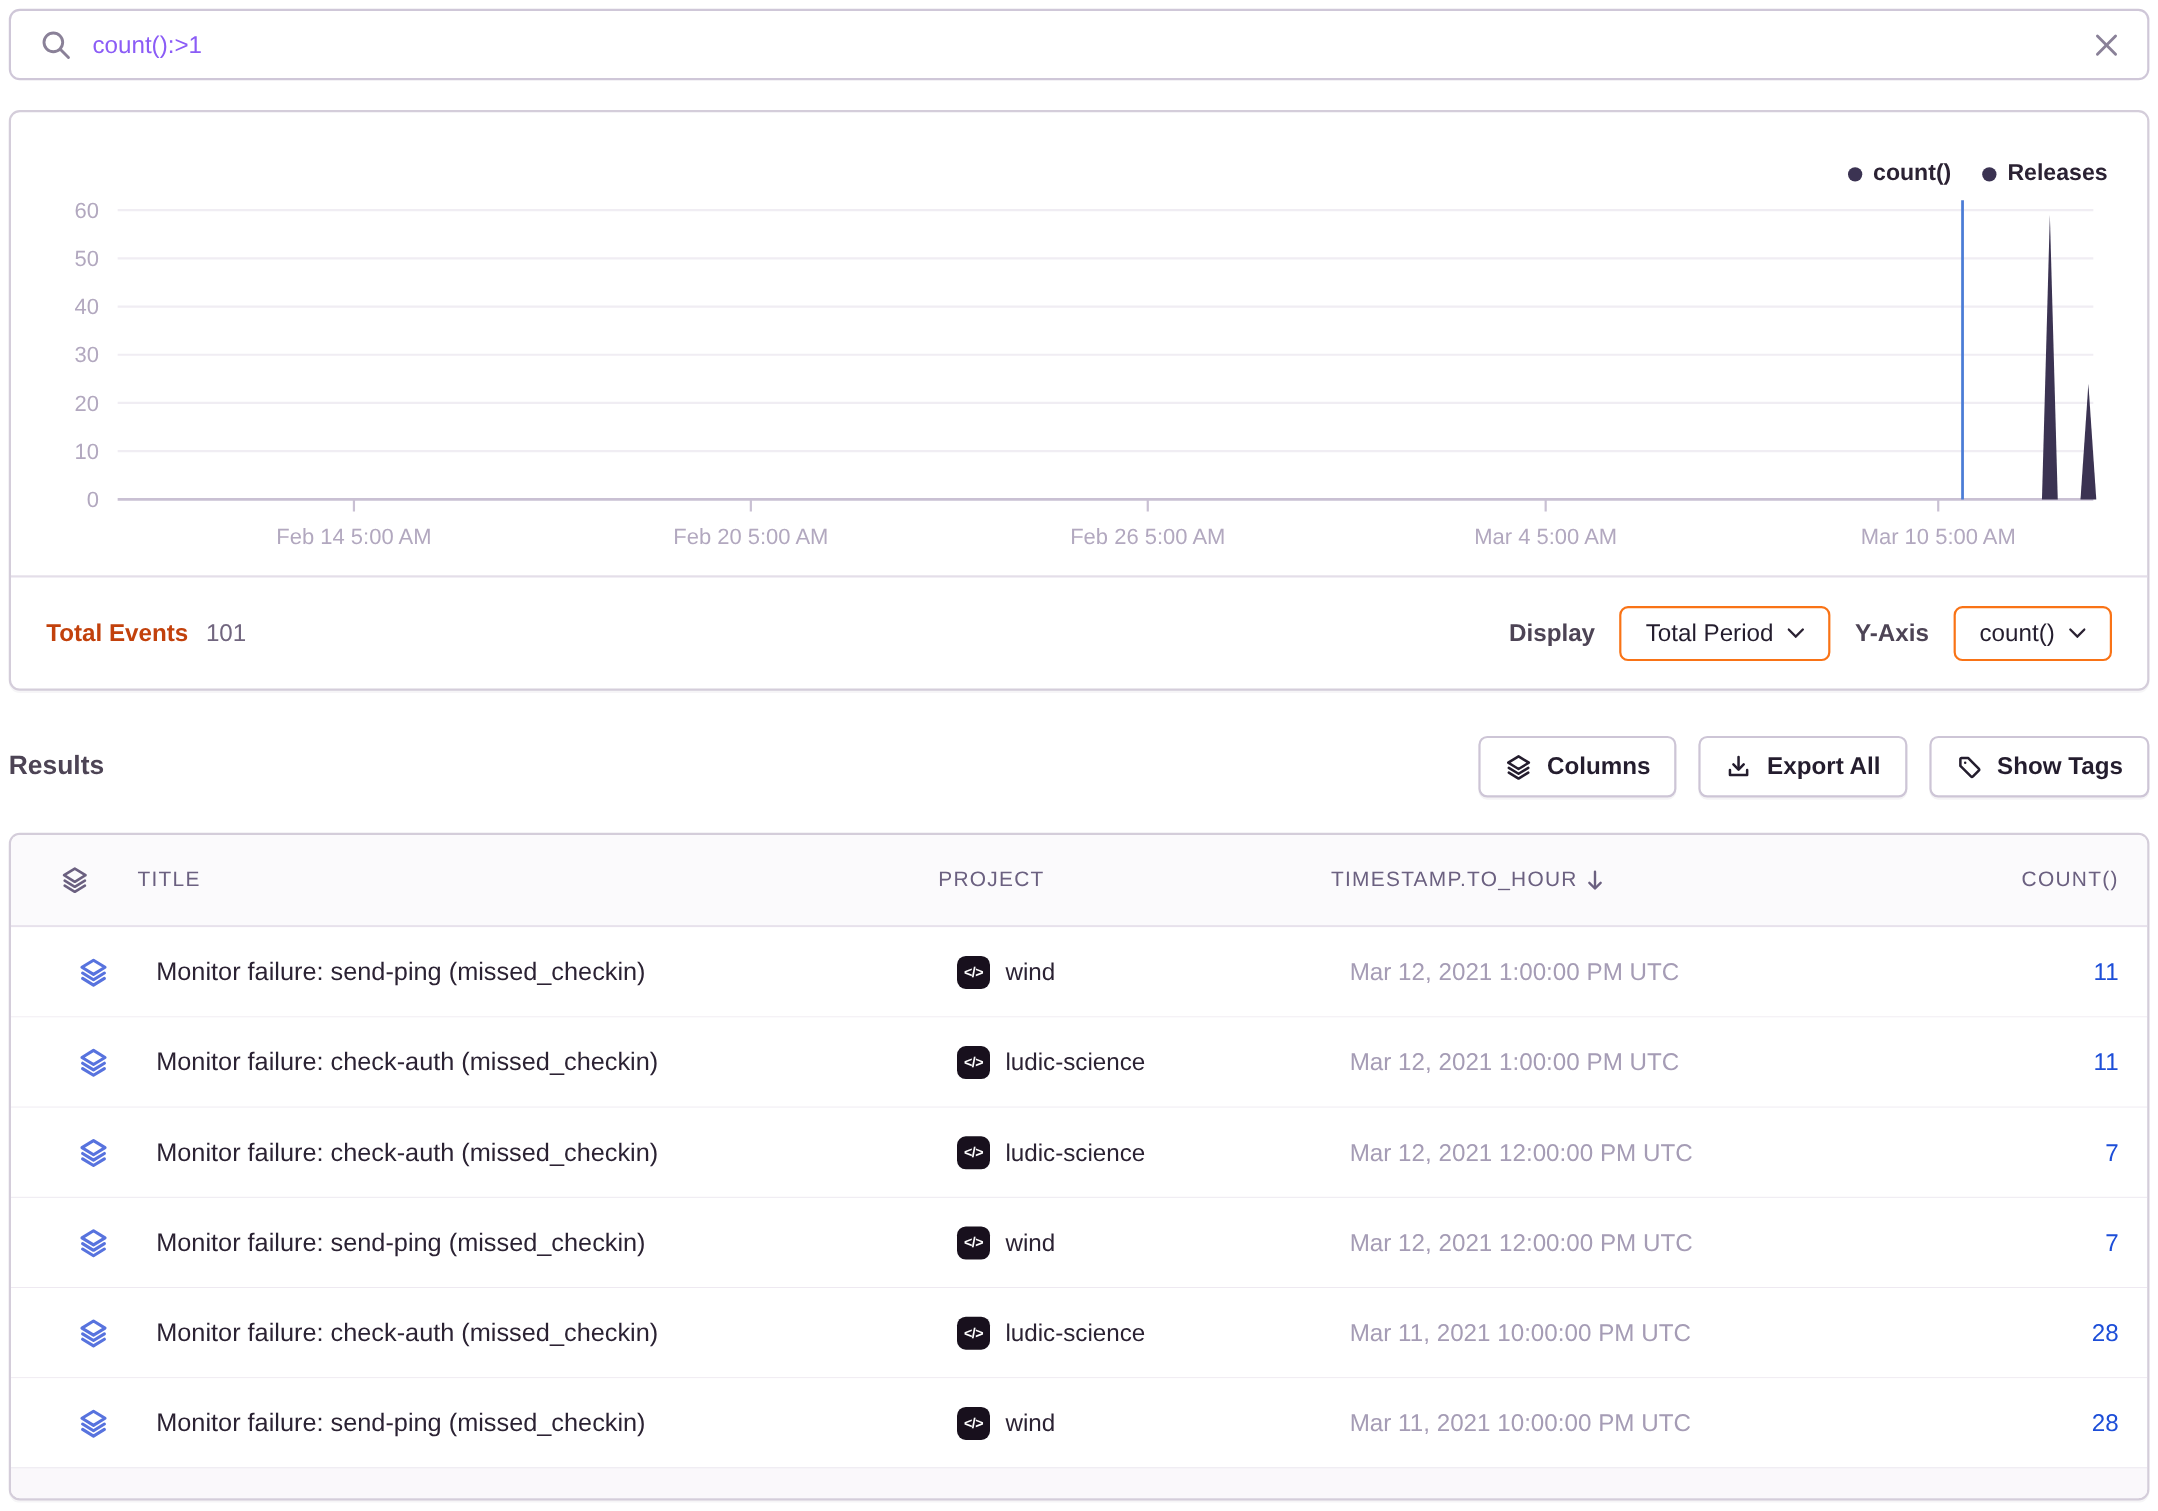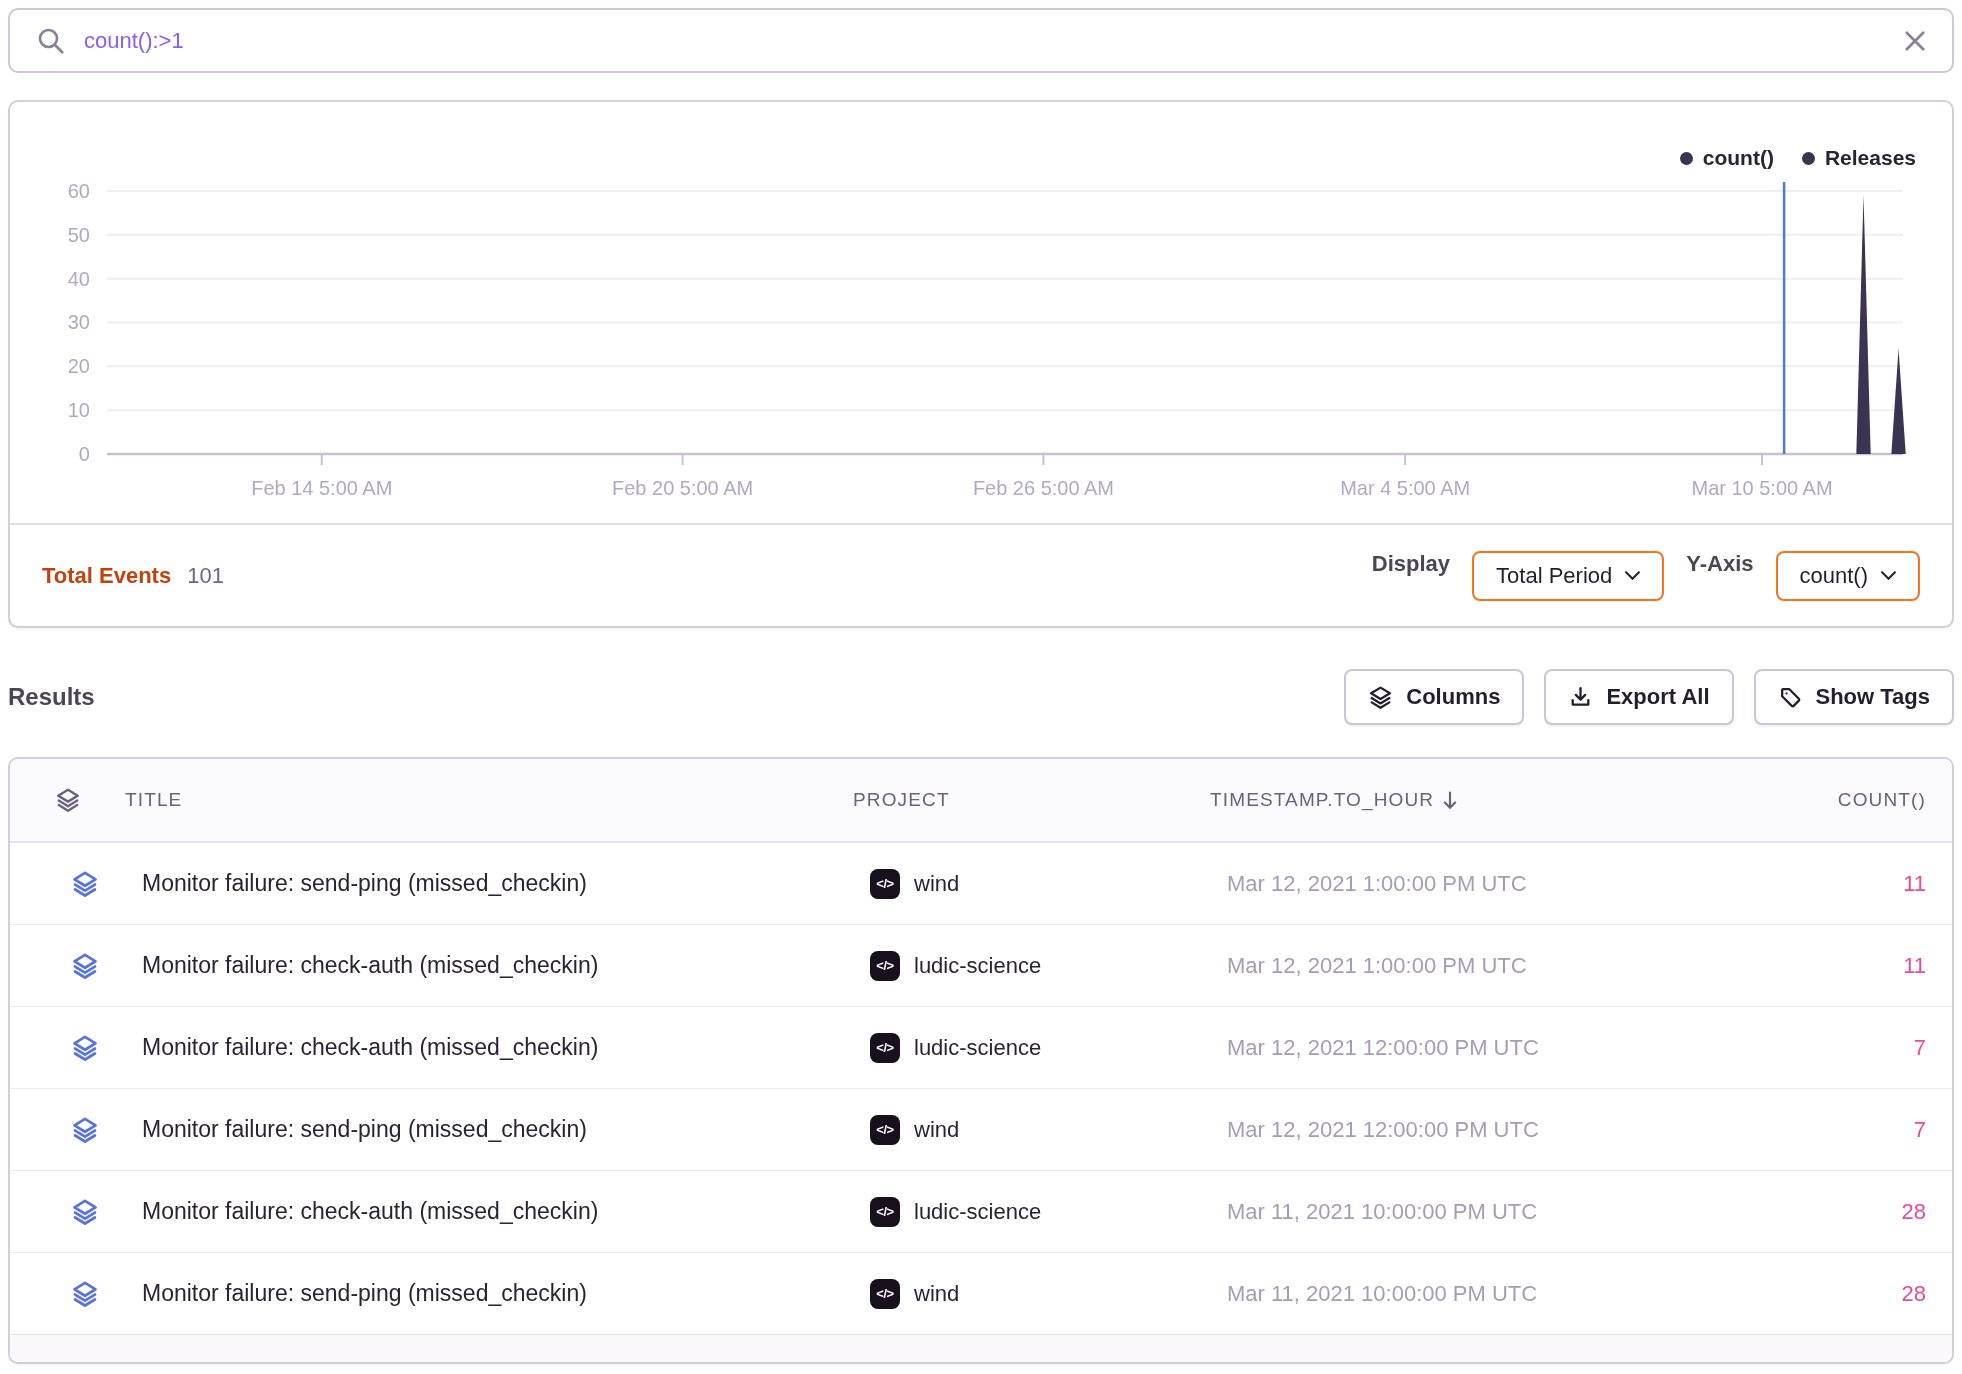--- a/index.html
+++ b/index.html
@@ -20,21 +20,21 @@
   .legend { position:absolute; top:44px; right:36px; display:flex; gap:28px; align-items:center;
             font-size:21px; font-weight:600; color:#2b2233; }
   .legend-item { display:flex; align-items:center; gap:10px; cursor:pointer; }
   .legend-dot { width:13px; height:13px; border-radius:50%; background:#3b3352; }
   #chart-svg { display:block; width:100%; height:421px; }
   .chart-footer { border-top:2px solid #e4dee9; height:103px; display:flex; align-items:center;
                   justify-content:space-between; padding:0 32px; }
   .total-events { display:flex; align-items:baseline; gap:16px; font-size:22px; }
   .te-label { font-weight:700; color:#c2410c; }
   .te-value { color:#71667f; }
-  .chart-controls { display:flex; align-items:flex-start; gap:22px; font-size:22px; }
+  .chart-controls { display:flex; align-items:center; gap:22px; font-size:22px; }
   .control-label { font-weight:700; color:#4d4455; }
   .select-btn { display:flex; align-items:center; gap:13px; background:#fff; cursor:pointer;
                 border:2px solid #f97316; border-radius:8px; padding:0 22px; height:50px;
                 font-size:22px; color:#241d2e; font-family:inherit; }
 
   
   .results-row { margin-top:40px; height:58px; display:flex; align-items:center; justify-content:space-between; }
   .results-heading { font-size:24px; font-weight:700; color:#4d4455; }
   .actions { display:flex; gap:20px; }
   .action-btn { display:flex; align-items:center; gap:13px; background:#fff; cursor:pointer;
@@ -53,21 +53,21 @@
   .icon-cell { display:flex; justify-content:center; }
   .trow { height:82px; border-bottom:1px solid #eee9f1; font-size:23px; background:#fff;padding-left:17px; }
   .trow:last-of-type { border-bottom:1px solid #e7e1ec; }
   .cell { display:flex; align-items:center; }
   .cell-title { color:#2b2233; }
   .cell-project { gap:14px; color:#2b2233; font-size:22px; }
   .proj-badge { width:30px; height:30px; border-radius:8px; background:#18101d; color:#fff;
                 display:flex; align-items:center; justify-content:center;
                 font-size:13px; font-weight:700; letter-spacing:-0.5px; }
   .cell-ts { color:#a59cb5; font-size:22px; }
-  .cell-count { font-size:22px; color:#ec4899; display:flex; }
+  .cell-count { font-size:22px; color:#1d4ed8; display:flex; }
   .table-footer { height:27px; background:#faf8fb; }
 
   svg.glyph { flex:0 0 auto; }
 </style>
 </head>
 <body>
 
 <div class="page">
 
   <div class="search-bar">

